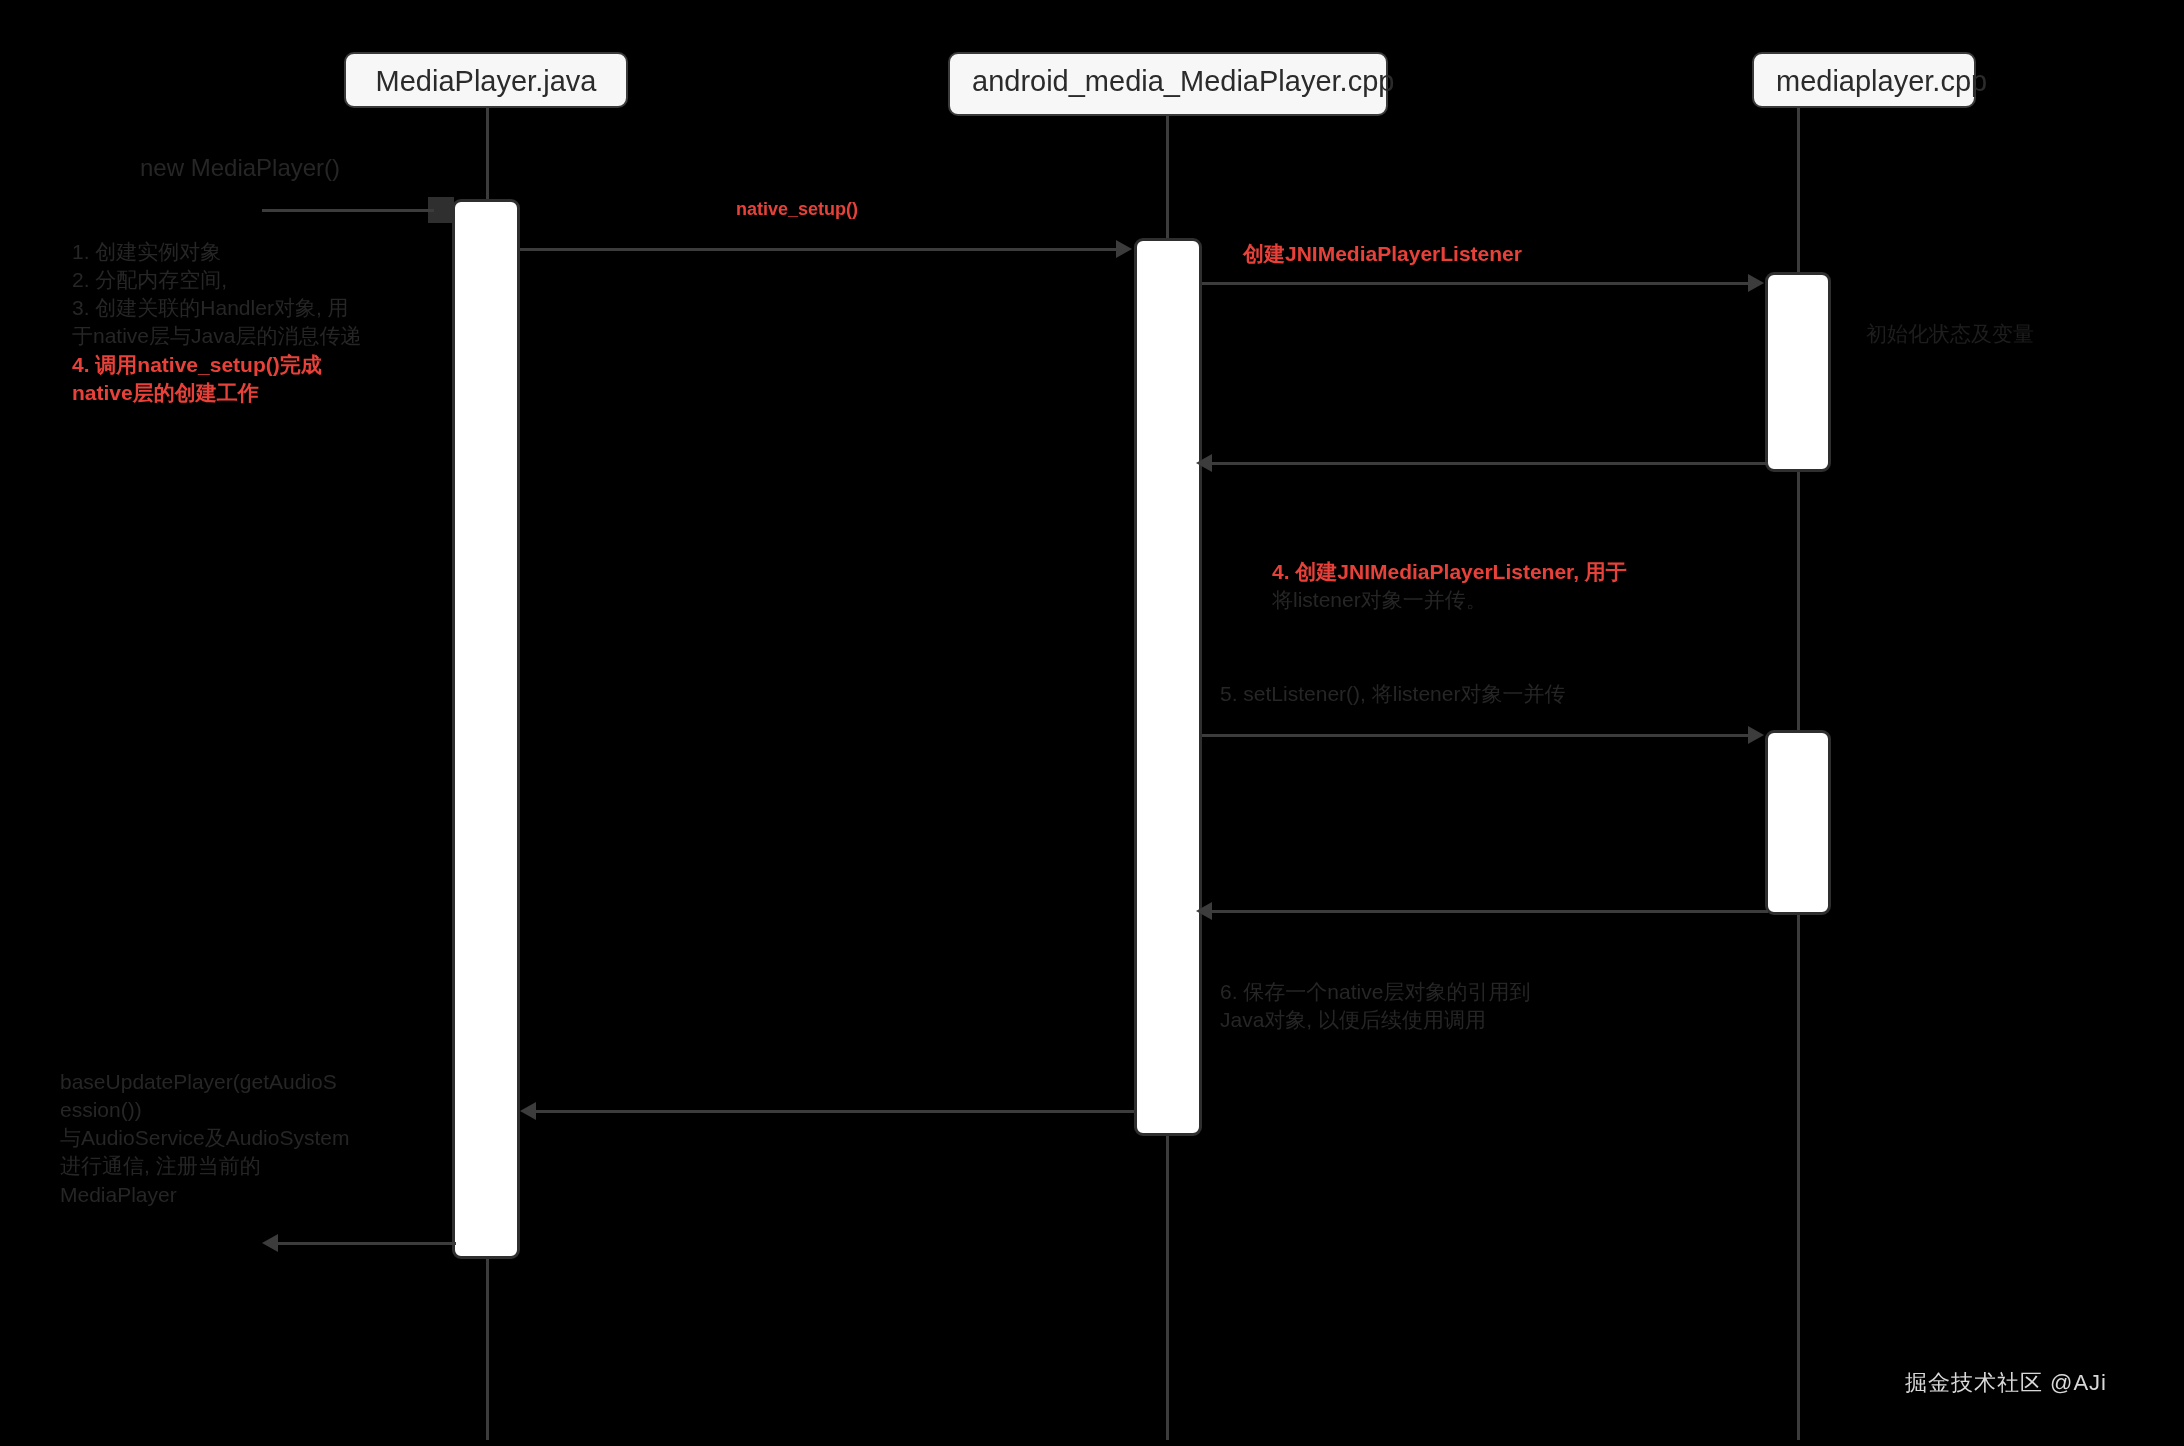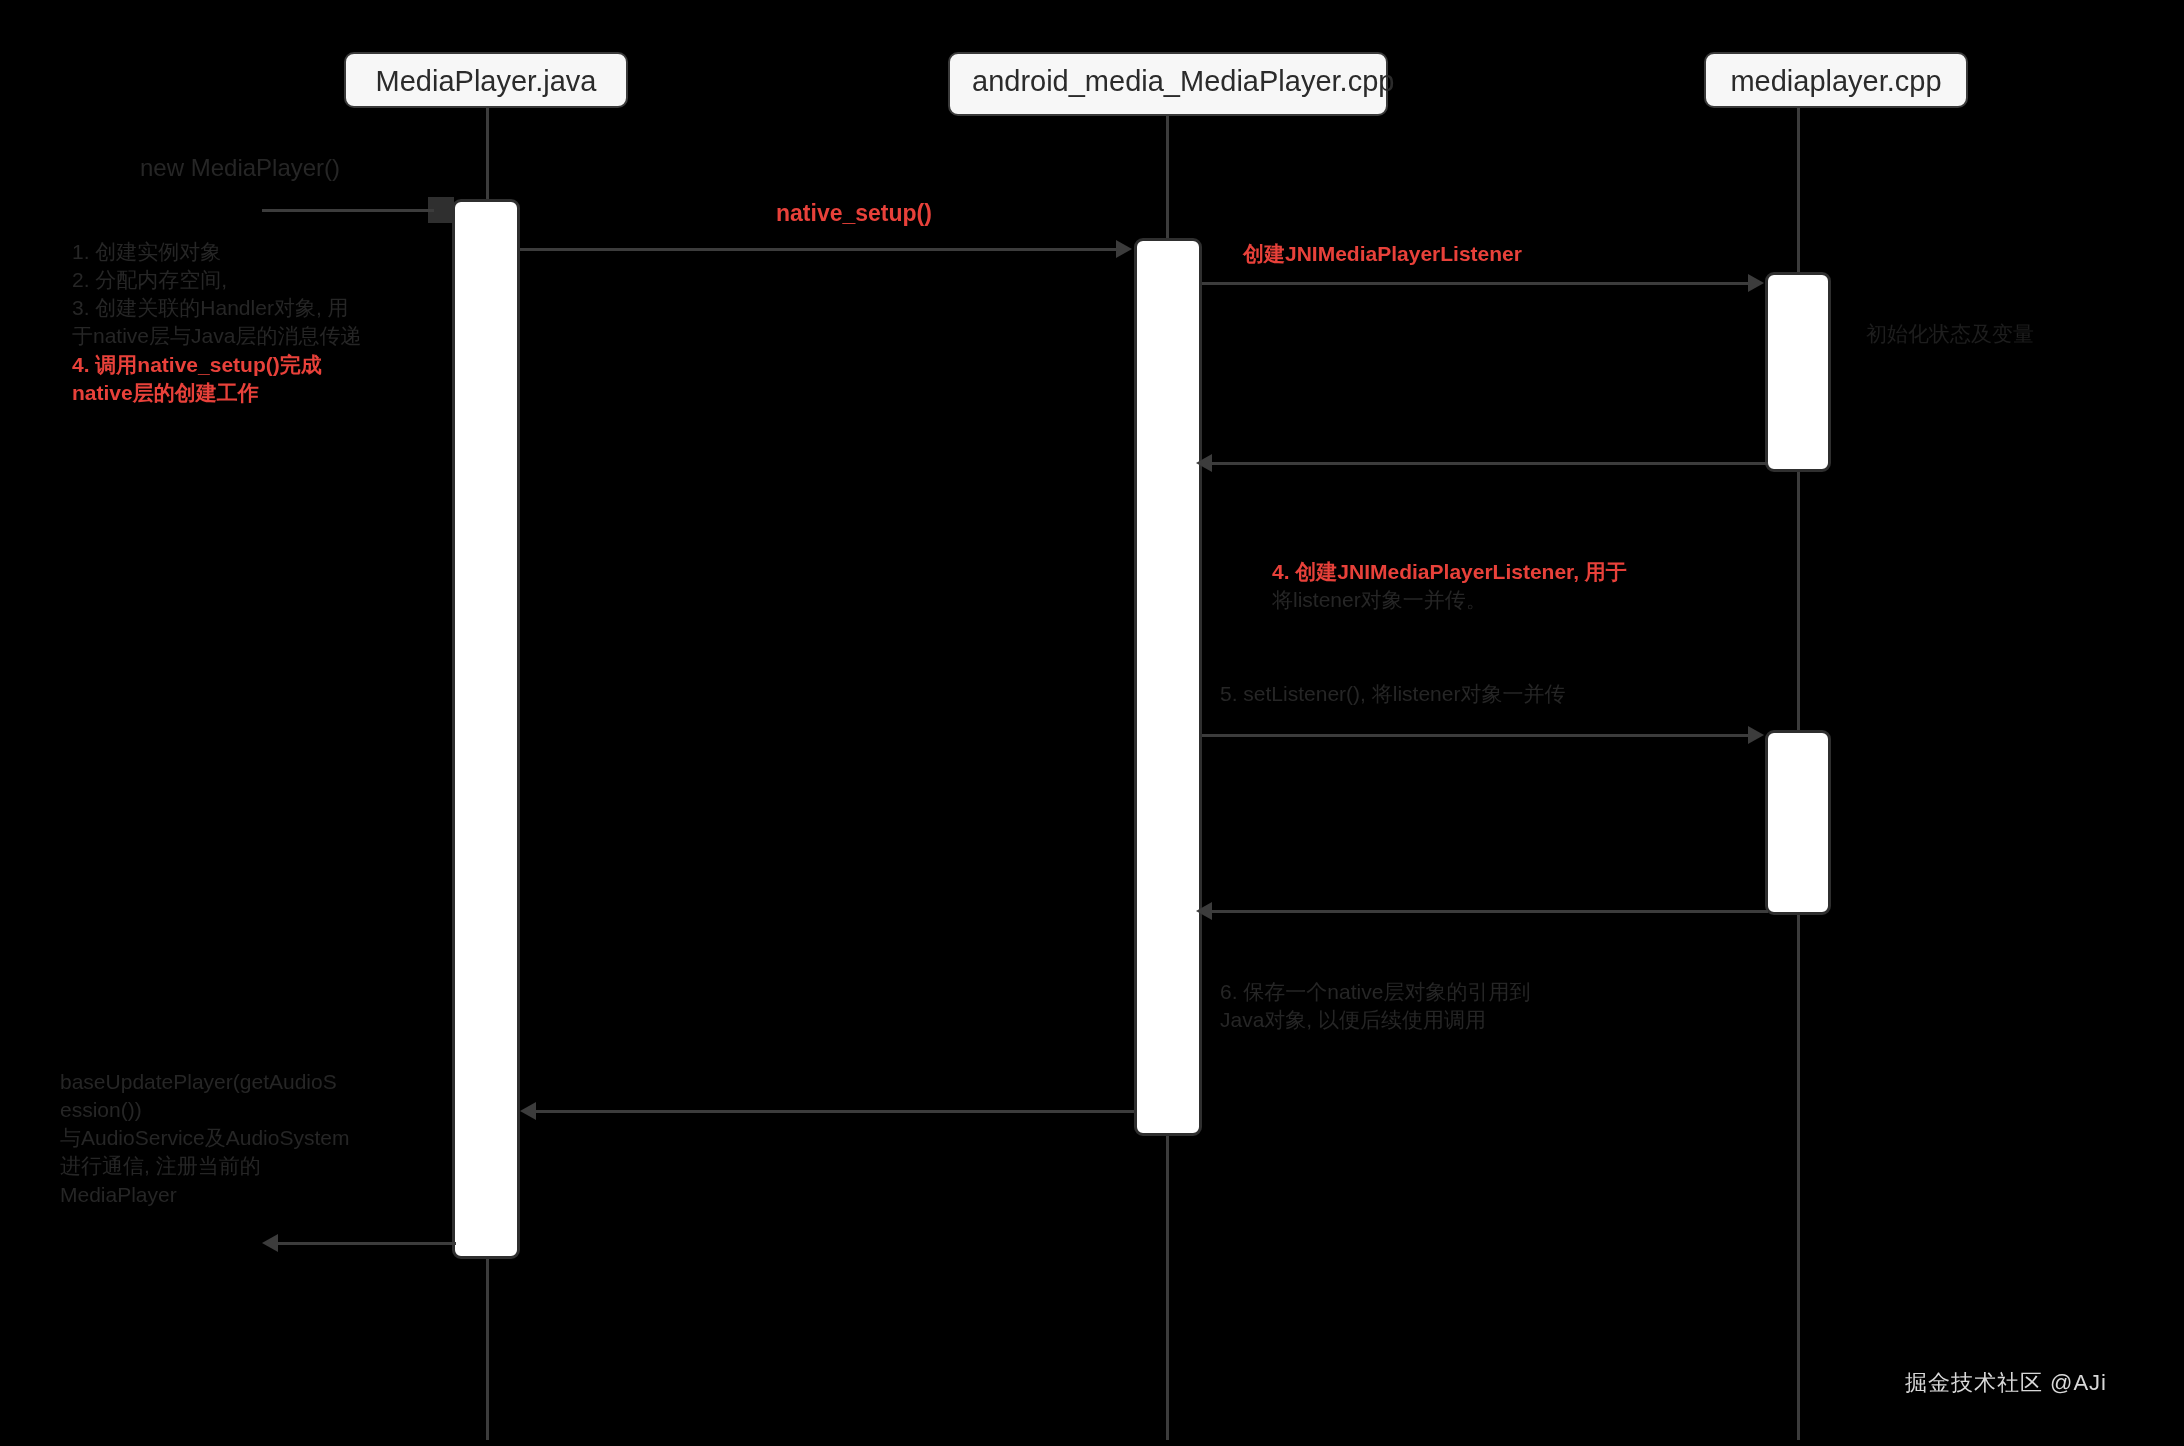--- a/index.html
+++ b/index.html
@@ -74,21 +74,21 @@
   
   .note {
     position: absolute;
     font-size: 21px;
     line-height: 1.32;
     white-space: pre-wrap;
   }
   .note.dim   { color: #262626; }
   .note.dimmer{ color: #1e1e1e; }
   .note.red   { color: #e8413a; font-weight: bold; }
-  .note.label-red { color: #e8413a; font-weight: bold; font-size: 23px; margin-left: 40px; }
+  .note.label-red { color: #e8413a; font-weight: bold; font-size: 18px; }
 
   .note-mixed { position: absolute; font-size: 21px; line-height: 1.34; }
   .note-mixed .r { color: #e8413a; font-weight: bold; }
   .note-mixed .d { color: #262626; }
 
   
   .watermark {
     position: absolute;
     color: #d8d8d8;
     font-size: 22px;
@@ -102,21 +102,21 @@
 <div id="canvas">
 
   <div class="lifeline" style="left:486px; top:100px; height:1340px;"></div>
   <div class="lifeline" style="left:1166px; top:100px; height:1340px;"></div>
   <div class="lifeline" style="left:1797px; top:100px; height:1340px;"></div>
 
   <div class="participant" style="left:344px; top:52px; width:284px; height:56px;">MediaPlayer.java</div>
 
   <div class="participant" style="left:948px; top:52px; width:440px; height:64px;">android_media_MediaPlayer.cpp</div>
 
-  <div class="participant" style="left:1704px; top:52px; width:264px; height:56px;">mediaplayer.cpp</div>
+  <div class="participant" style="left:1752px; top:52px; width:224px; height:56px;">mediaplayer.cpp</div>
 
   <div class="activation" style="left:452px; top:199px; width:68px; height:1060px;"></div>
 
   <div class="activation" style="left:1134px; top:238px; width:68px; height:898px;"></div>
 
   <div class="activation" style="left:1765px; top:272px; width:66px; height:200px;"></div>
 
   <div class="activation" style="left:1765px; top:730px; width:66px; height:185px;"></div>
 
   <div class="blockhead" style="left:428px; top:197px;"></div>

